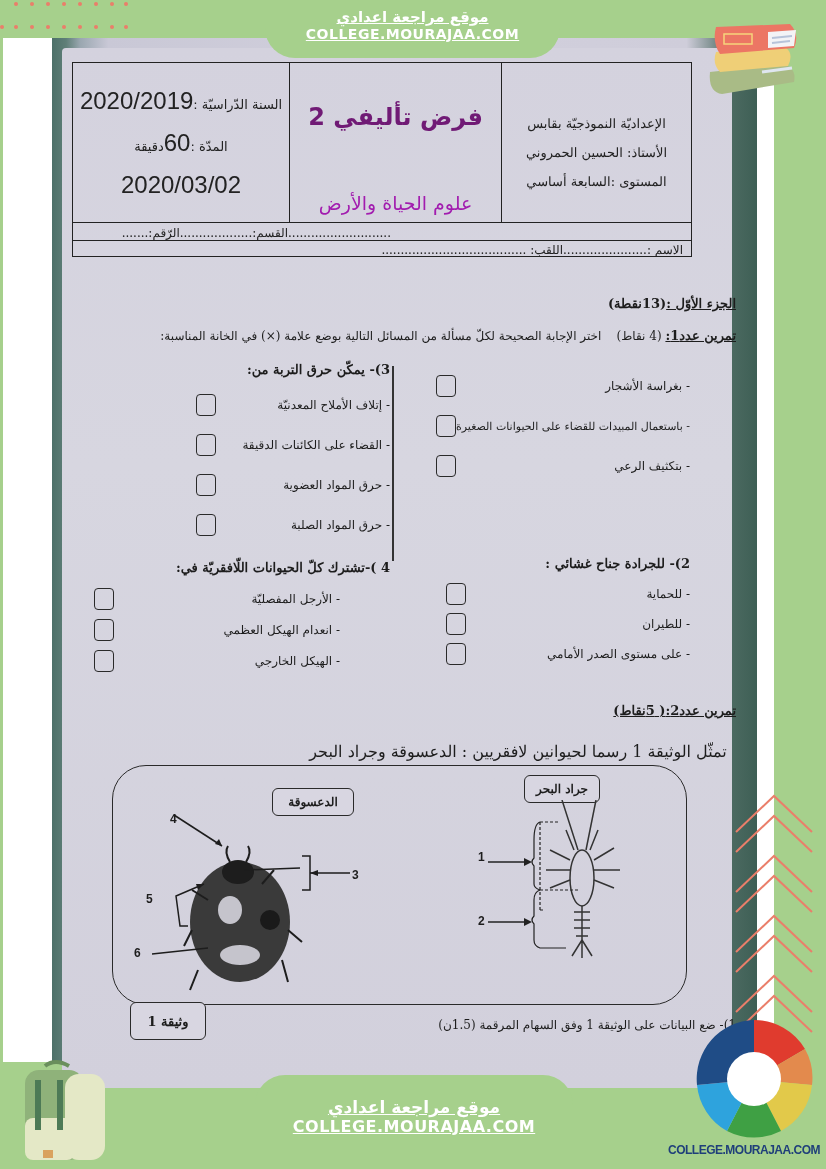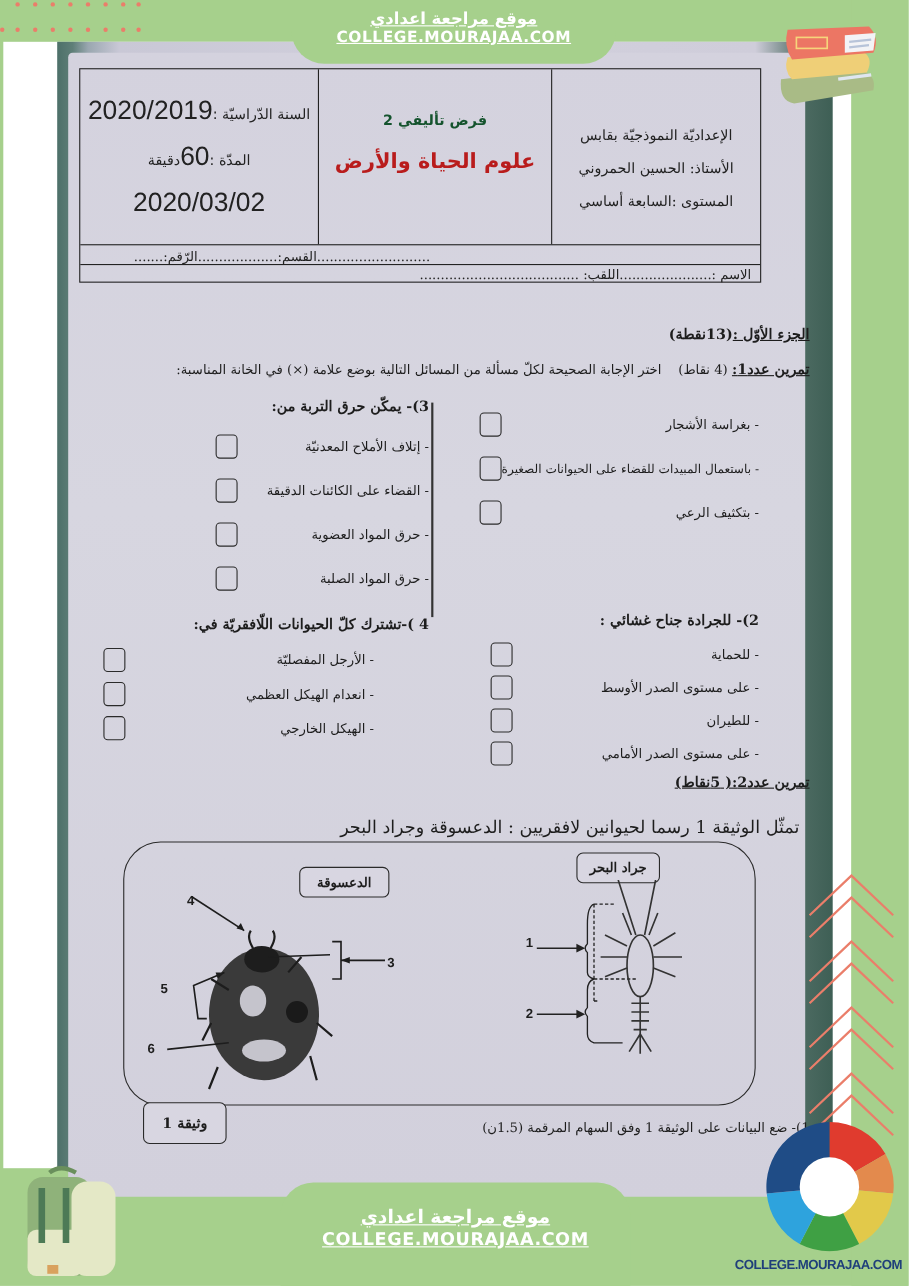--- a/index.html
+++ b/index.html
@@ -50,22 +50,22 @@
 
   
   .hdr {
     position: absolute; left: 72px; top: 62px; width: 620px; height: 195px;
     border: 1.5px solid #222; direction: rtl;
   }
   .hdr .row1 { display: flex; height: 160px; border-bottom: 1.5px solid #222; }
   .hdr .cell { display: flex; flex-direction: column; justify-content: center; align-items: center; gap: 14px; }
   .hdr .c-school { width: 190px; border-left: 1.5px solid #222; font-family: "DejaVu Serif", serif; font-size: 13px; color: #222; padding-top: 20px; }
   .hdr .c-title { width: 212px; border-left: 1.5px solid #222; justify-content: flex-start; padding-top: 40px; gap: 18px; }
-  .hdr .c-title .t1 { font-size: 13px; font-weight: bold; color: #14532d; }
-  .hdr .c-title .t2 { font-size: 19px; font-weight: bold; color: #b91c1c; }
+  .hdr .c-title .t1 { font-size: 24px; font-weight: bold; color: #701a75; }
+  .hdr .c-title .t2 { font-size: 19px; font-weight: normal; color: #a21caf; margin-top: 43px; }
   .hdr .c-date { flex: 1; font-size: 13px; color: #222; }
   .hdr .c-date .big { font-size: 24px; font-family: "Liberation Sans", sans-serif; }
   .hdr .row2 { position: relative; height: 34px; font-size: 12px; color: #222; font-family: "DejaVu Serif", serif; }
   .hdr .row2 .l1 { position: absolute; right: 8px; top: 3px; left: 8px; text-align: right; }
   .hdr .row2 .l2 { position: absolute; right: 8px; bottom: 0; text-align: right; }
   .hdr .row2 .bar { position: absolute; left: 0; right: 0; top: 17px; border-top: 1.5px solid #222; }
 
   .section { position: absolute; direction: rtl; color: #1d1d1d; font-family: "DejaVu Serif", serif; }
   .part-title { left: 300px; right: 90px; top: 296px; font-size: 13px; font-weight: bold; text-align: right; }
   .part-title u { text-decoration: underline; }
@@ -228,24 +228,20 @@
     </div>
 </div>
 
 <div class="q q2">
   <div class="qtitle">2)- للجرادة جناح غشائي :</div>
   <div class="opt">
       <span>- للحماية</span>
       <span class="box"></span>
     </div>
   <div class="opt">
-      <span>- على مستوى الصدر الأوسط</span>
-      <span class="box"></span>
-    </div>
-  <div class="opt">
       <span>- للطيران</span>
       <span class="box"></span>
     </div>
   <div class="opt">
       <span>- على مستوى الصدر الأمامي</span>
       <span class="box"></span>
     </div>
 </div>
 
 <div class="q q4">

